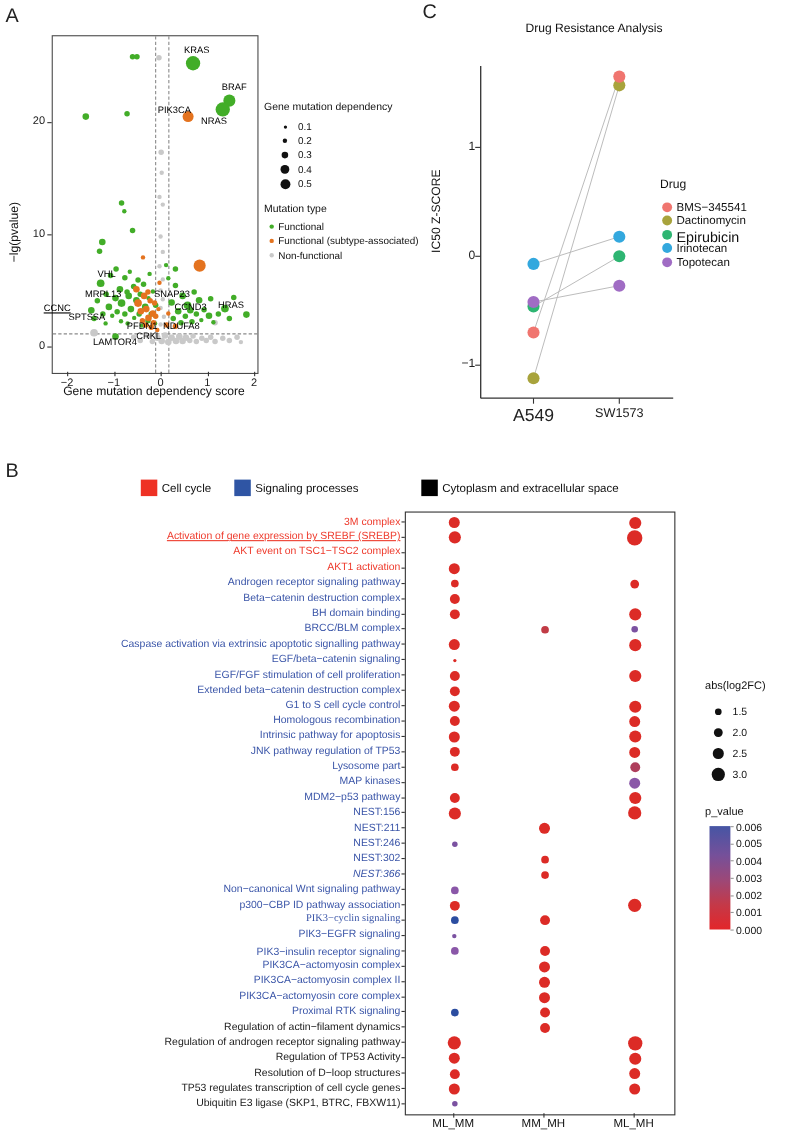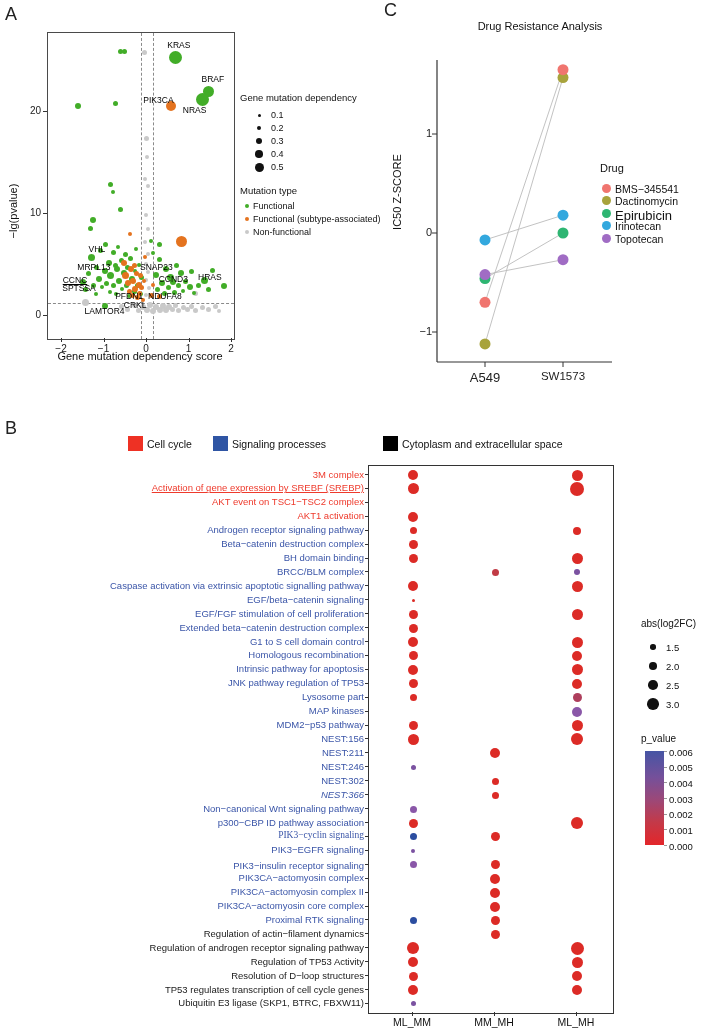--- a/index.html
+++ b/index.html
@@ -179,21 +179,21 @@
       <div class="pt" style="left: 103.375px; top: 250.4px; width: 4px; height: 4px; background: rgb(228, 115, 31);"></div>
       <div class="pt" style="left: 109.25px; top: 261.12px; width: 5px; height: 5px; background: rgb(228, 115, 31);"></div>
       <div class="pt" style="left: 94.875px; top: 221.84px; width: 4px; height: 4px; background: rgb(228, 115, 31);"></div>
       <div class="gene-label" style="left: 130.875px; top: 11.68px;">KRAS</div>
       <div class="gene-label" style="left: 164.875px; top: 46.36px;">BRAF</div>
       <div class="gene-label" style="left: 110.475px; top: 66.76px;">PIK3CA</div>
       <div class="gene-label" style="left: 146.6px; top: 76.96px;">NRAS</div>
       <div class="gene-label" style="left: 48.85px; top: 215.68px;">VHL</div>
       <div class="gene-label" style="left: 45.875px; top: 234.04px;">MRPL13</div>
       <div class="gene-label" style="left: 108.35px; top: 234.04px;">SNAP23</div>
-      <div class="gene-label" style="left: 27px; top: 247.3px; text-decoration: underline;">CCNC</div>
+      <div class="gene-label" style="left: 4px; top: 247.3px; text-decoration: underline;">CCNC</div>
       <div class="gene-label" style="left: 125.35px; top: 246.28px;">CCND3</div>
       <div class="gene-label" style="left: 161.9px; top: 243.73px;">HRAS</div>
       <div class="gene-label" style="left: 31px; top: 255.46px;">SPTSSA</div>
       <div class="gene-label" style="left: 81.15px; top: 262.6px; text-align: right;">PFDN1</div>
       <div class="gene-label" style="left: 116.85px; top: 262.6px;">NDUFA8</div>
       <div class="gene-label" style="left: 87.1px; top: 271.78px;">CRKL</div>
       <div class="gene-label" style="left: 56.5px; top: 278.41px;">LAMTOR4</div>
     </div>
   <div id="axisA">
       <div class="tick" style="left: 61px; top: 338px; width: 1px; height: 4px;"></div>
@@ -262,21 +262,21 @@
       <circle cx="183" cy="219.73" r="5.5" fill="#A06CC4"></circle>
       <circle cx="105" cy="262.3" r="5.5" fill="#F0756F"></circle>
       <circle cx="183" cy="29.650000000000006" r="5.5" fill="#F0756F"></circle>
       <circle cx="105" cy="199.93" r="5.5" fill="#33A8DE"></circle>
       <circle cx="183" cy="175.18" r="5.5" fill="#33A8DE"></circle>
     </svg>
   <div id="axisC">
       <div class="ticklab" style="left: 404px; top: 325px; width: 28px; text-align: right; font-size: 11px;">−1</div>
       <div class="ticklab" style="left: 404px; top: 226px; width: 28px; text-align: right; font-size: 11px;">0</div>
       <div class="ticklab" style="left: 404px; top: 127px; width: 28px; text-align: right; font-size: 11px;">1</div>
-      <div class="ticklab" style="left: 455px; top: 370px; width: 60px; text-align: center; font-size: 13px;">A549</div>
+      <div class="ticklab" style="left: 455px; top: 370px; width: 60px; text-align: center; font-size: 16px;">A549</div>
       <div class="ticklab" style="left: 533px; top: 370px; width: 60px; text-align: center; font-size: 11.5px;">SW1573</div>
     </div>
   <div class="axis-title" style="left:600px;top:162px;font-size:11px">Drug</div>
   <div id="legC">
       <div class="pt" style="left: 602px; top: 183.5px; width: 9px; height: 9px; background: rgb(240, 117, 111);"></div>
       <div class="leg-item-lab" style="left: 615px; top: 182.5px; font-size: 10.5px;">BMS−345541</div>
       <div class="pt" style="left: 602px; top: 196.1px; width: 9px; height: 9px; background: rgb(168, 163, 60);"></div>
       <div class="leg-item-lab" style="left: 615px; top: 195.1px; font-size: 10.5px;">Dactinomycin</div>
       <div class="pt" style="left: 602px; top: 208.7px; width: 9px; height: 9px; background: rgb(46, 181, 114);"></div>
       <div class="leg-item-lab" style="left: 615px; top: 207.7px; font-size: 13px;">Epirubicin</div>
@@ -374,21 +374,21 @@
       <div class="b-row-label" style="width: 364px; top: 565.947px; color: rgb(58, 85, 168);">BRCC/BLM complex</div>
       <div class="tick" style="left: 365px; top: 571.447px; width: 3px; height: 1px;"></div>
       <div class="b-row-label" style="width: 364px; top: 579.868px; color: rgb(58, 85, 168);">Caspase activation via extrinsic apoptotic signalling pathway</div>
       <div class="tick" style="left: 365px; top: 585.368px; width: 3px; height: 1px;"></div>
       <div class="b-row-label" style="width: 364px; top: 593.789px; color: rgb(58, 85, 168);">EGF/beta−catenin signaling</div>
       <div class="tick" style="left: 365px; top: 599.289px; width: 3px; height: 1px;"></div>
       <div class="b-row-label" style="width: 364px; top: 607.71px; color: rgb(58, 85, 168);">EGF/FGF stimulation of cell proliferation</div>
       <div class="tick" style="left: 365px; top: 613.21px; width: 3px; height: 1px;"></div>
       <div class="b-row-label" style="width: 364px; top: 621.631px; color: rgb(58, 85, 168);">Extended beta−catenin destruction complex</div>
       <div class="tick" style="left: 365px; top: 627.131px; width: 3px; height: 1px;"></div>
-      <div class="b-row-label" style="width: 364px; top: 635.552px; color: rgb(58, 85, 168);">G1 to S cell domain control</div>
+      <div class="b-row-label" style="width: 364px; top: 635.552px; color: rgb(58, 85, 168);">G1 to S cell cycle control</div>
       <div class="tick" style="left: 365px; top: 641.052px; width: 3px; height: 1px;"></div>
       <div class="b-row-label" style="width: 364px; top: 649.473px; color: rgb(58, 85, 168);">Homologous recombination</div>
       <div class="tick" style="left: 365px; top: 654.973px; width: 3px; height: 1px;"></div>
       <div class="b-row-label" style="width: 364px; top: 663.394px; color: rgb(58, 85, 168);">Intrinsic pathway for apoptosis</div>
       <div class="tick" style="left: 365px; top: 668.894px; width: 3px; height: 1px;"></div>
       <div class="b-row-label" style="width: 364px; top: 677.315px; color: rgb(58, 85, 168);">JNK pathway regulation of TP53</div>
       <div class="tick" style="left: 365px; top: 682.815px; width: 3px; height: 1px;"></div>
       <div class="b-row-label" style="width: 364px; top: 691.236px; color: rgb(58, 85, 168);">Lysosome part</div>
       <div class="tick" style="left: 365px; top: 696.736px; width: 3px; height: 1px;"></div>
       <div class="b-row-label" style="width: 364px; top: 705.157px; color: rgb(58, 85, 168);">MAP kinases</div>

